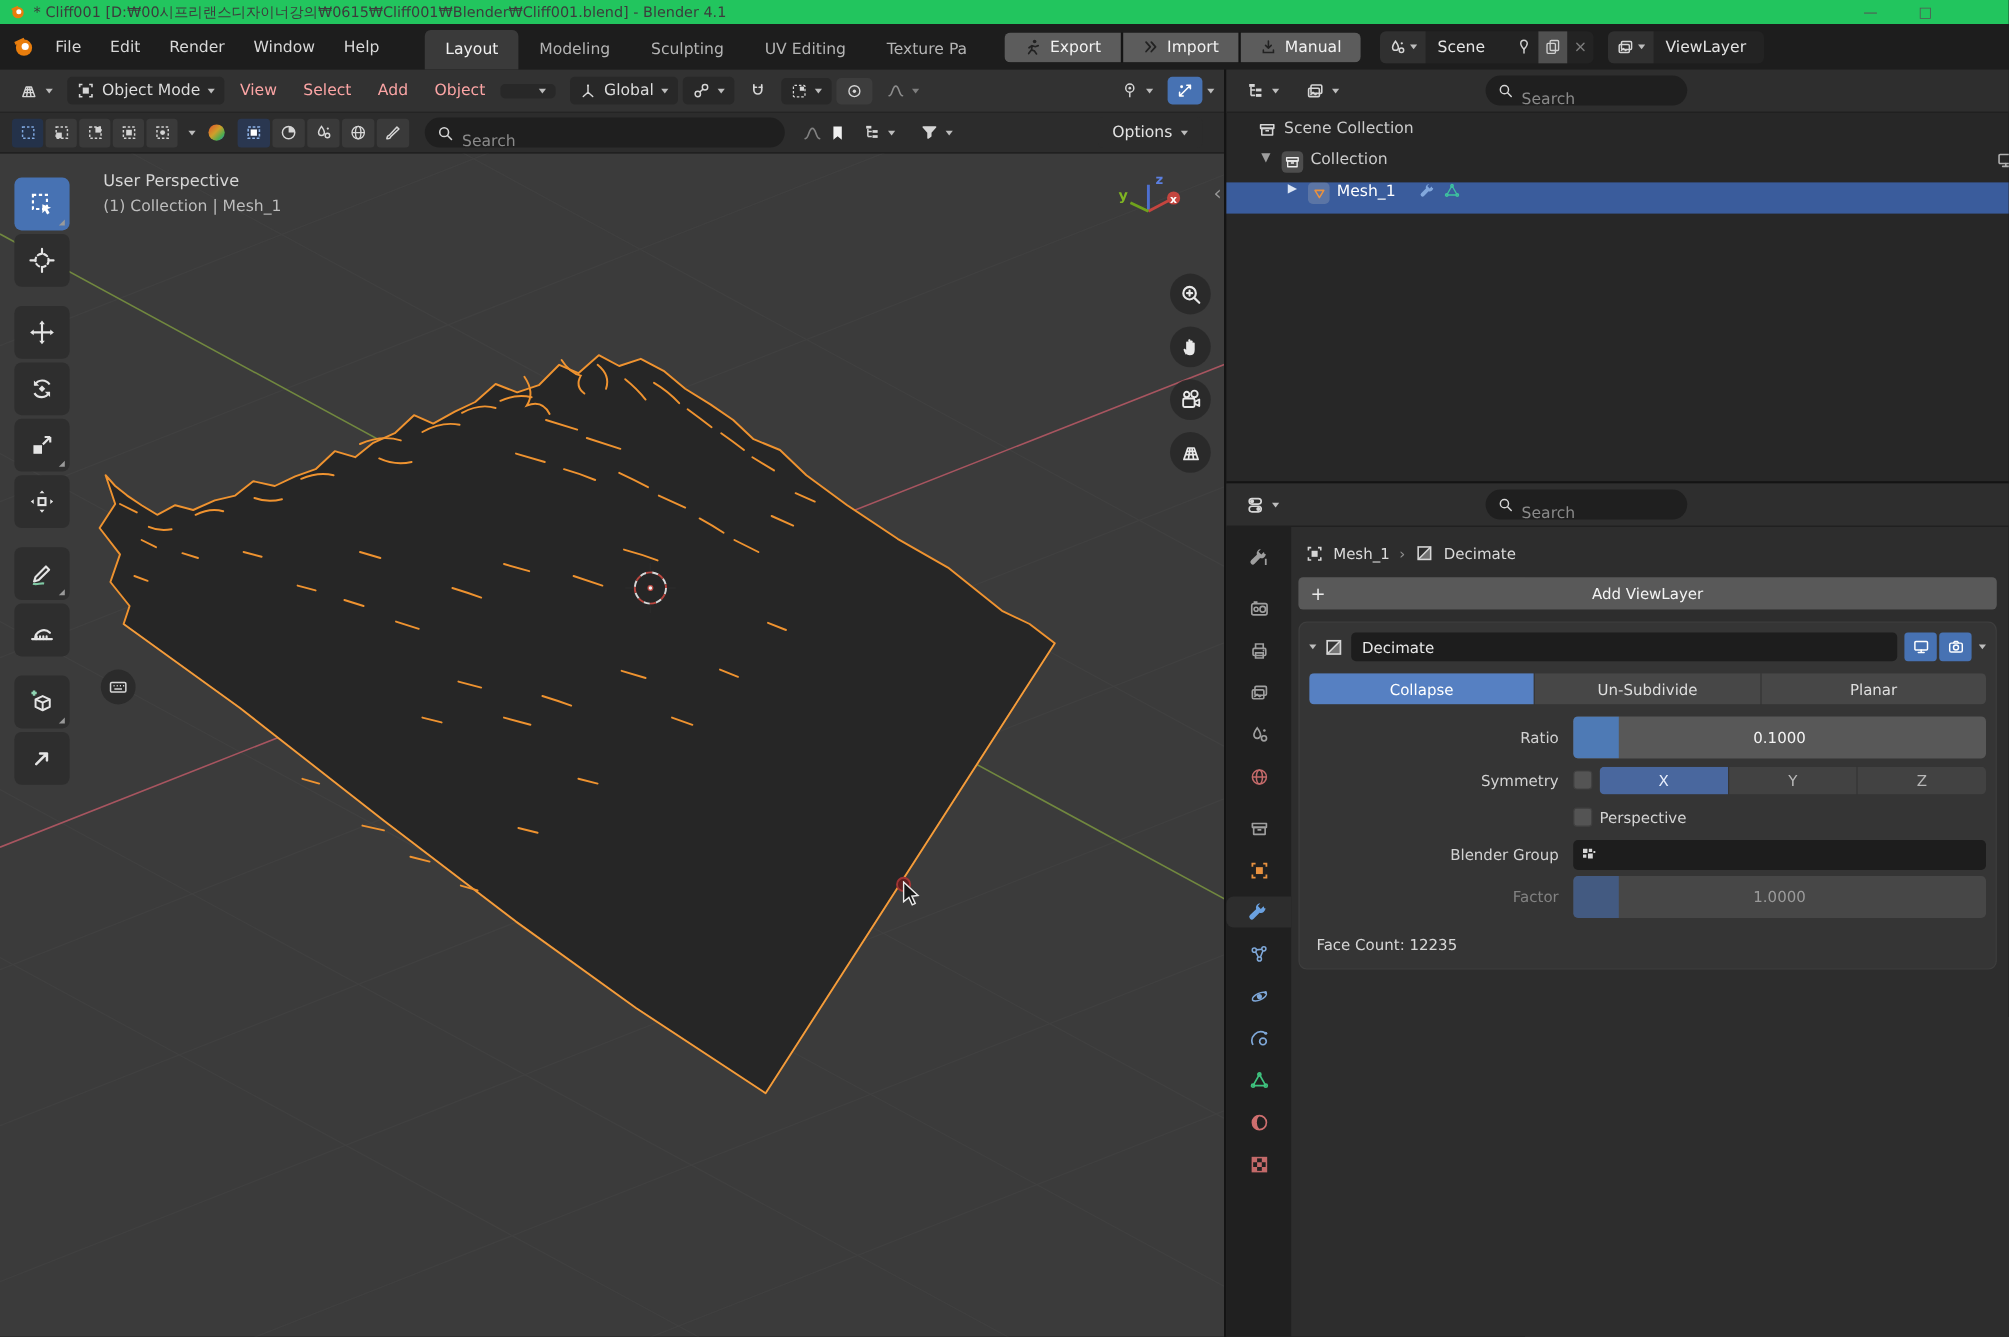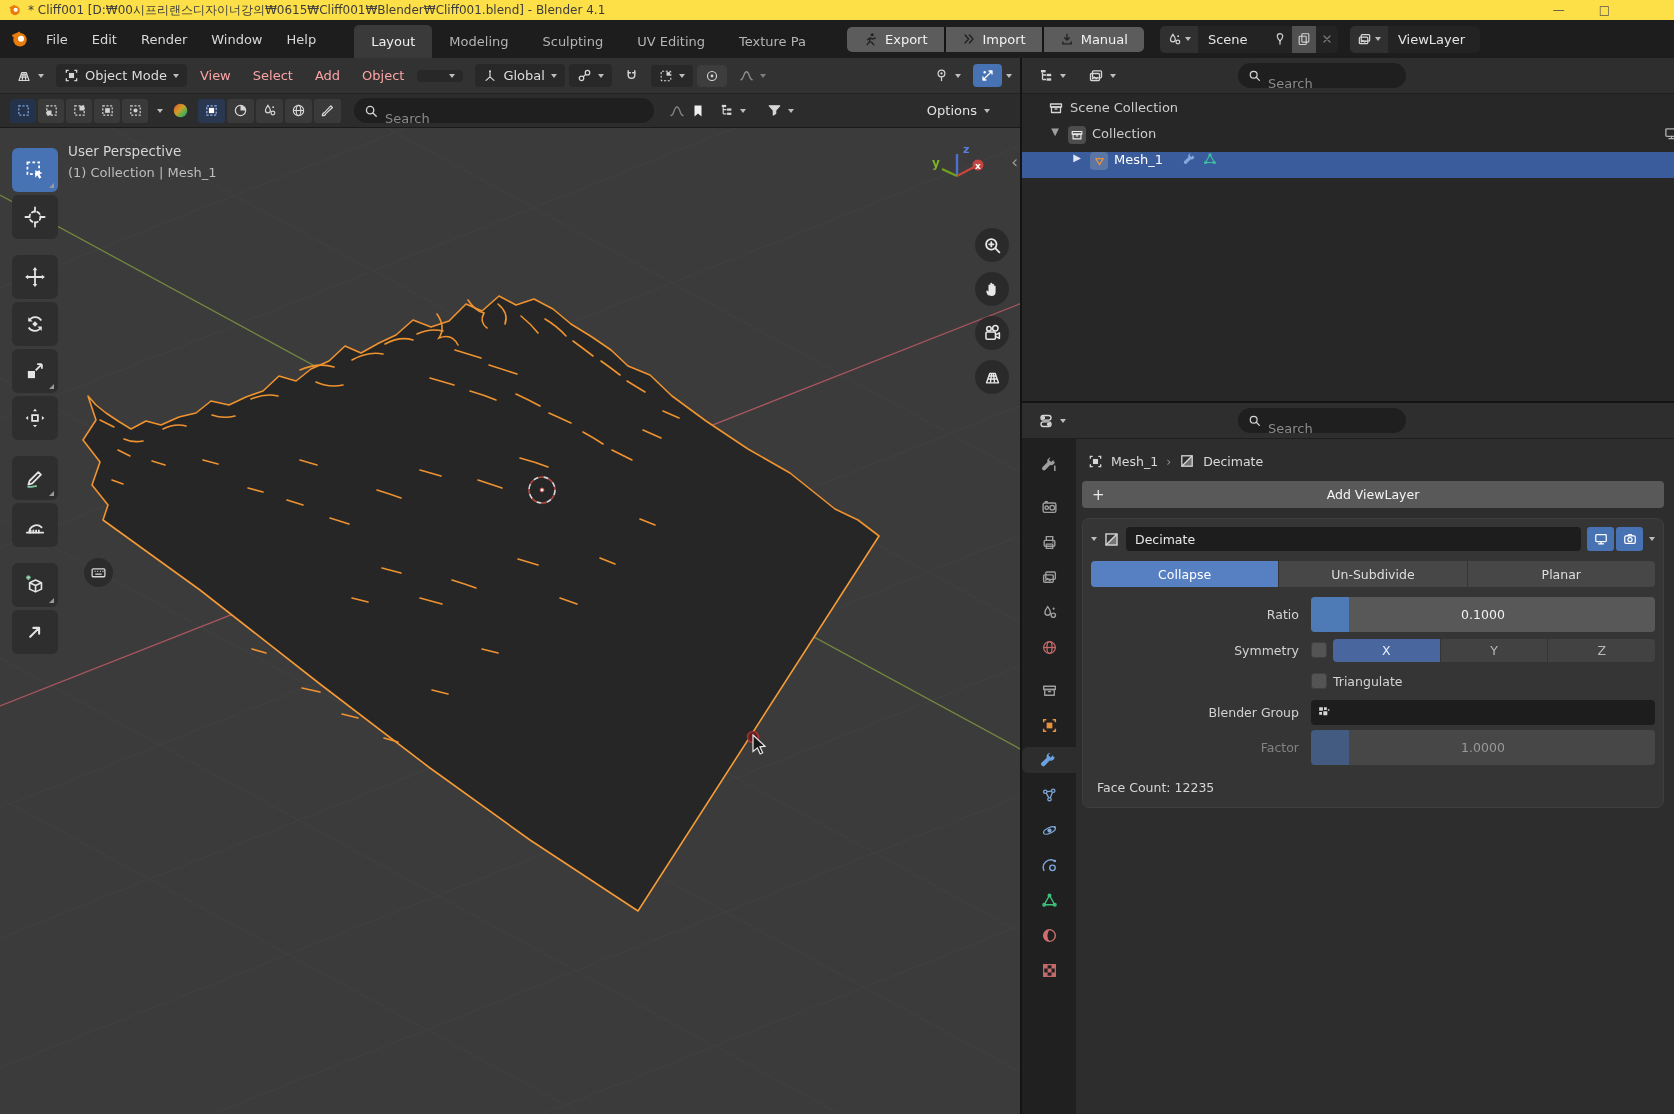--- a/index.html
+++ b/index.html
@@ -2,32 +2,32 @@
 <html><head>
 <meta charset="utf-8">
 <style>
   * { margin:0; padding:0; box-sizing:border-box; }
   html,body { width:1674px; height:1114px; overflow:hidden; background:#1d1d1d;
     font-family:"DejaVu Sans","Liberation Sans",sans-serif; font-size:13px; color:#d4d4d4;
     -webkit-font-smoothing:antialiased; }
   .app { width:1674px; height:1114px; display:flex; flex-direction:column; }
 
   
-  .titlebar { height:20px; background:#fde047; color:#3c3c3c; display:flex; align-items:center;
+  .titlebar { height:20px; background:#22c55e; color:#3c3c3c; display:flex; align-items:center;
     padding:0 8px; font-size:12px; flex:none; }
   .titlebar .logo { margin-right:6px; }
   .titlebar .win-btns { margin-left:auto; display:flex; gap:34px; padding-right:56px; color:#555; font-size:12px; }
 
   
   .topbar { height:38px; background:#1d1d1d; display:flex; align-items:center; padding:0 6px; flex:none; }
   .topbar .menu { padding:0 12px; color:#d8d8d8; cursor:default; }
   .tabs { display:flex; align-items:flex-end; height:38px; margin-left:26px; }
   .tab { padding:9px 17px; color:#b4b4b4; border-radius:5px 5px 0 0; }
   .tab.active { background:#3a3a3a; color:#f0f0f0; }
-  .quickgrp { display:flex; margin-left:24px; border-radius:5px; overflow:hidden; gap:2px; background:#141414; }
+  .quickgrp { display:flex; margin-left:14px; border-radius:5px; overflow:hidden; gap:2px; background:#141414; }
   .quickbtn { background:#5c5c5c; color:#f2f2f2; display:flex; align-items:center; gap:7px; padding:5px 16px; }
   .quickbtn svg { color:#222; }
   .selgrp { display:flex; align-items:center; background:#232323; border-radius:5px; margin-left:16px; height:27px; overflow:hidden; }
   .selgrp .iconseg { background:#303030; height:100%; display:flex; align-items:center; gap:3px; padding:0 7px; }
   .selgrp .txt { padding:0 10px; color:#e4e4e4; min-width:70px; }
   .selgrp .mini { padding:0 5px; color:#cfcfcf; display:flex; align-items:center; }
   .selgrp .mini.lite { background:#505050; height:100%; }
   .selgrp .mini.dim { color:#7c7c7c; }
 
   
@@ -50,21 +50,21 @@
   .fgrp { display:flex; gap:2px; margin-left:4px; }
   .fbtn { width:27px; height:24px; background:#3a3a3a; border-radius:3px; display:flex; align-items:center; justify-content:center; color:#d6d6d6; }
   .fbtn.active { background:#2a3750; }
   .search { display:flex; align-items:center; gap:7px; background:#1f1f1f; border-radius:13px; height:25px; padding:0 10px; }
   .search input { background:transparent; border:none; outline:none; color:#cfcfcf; font-size:13px; width:100%; font-family:inherit;margin-top:16px; }
   .search input::placeholder { color:#8a8a8a; }
   .optionsbtn { margin-left:auto; margin-right:8px; display:flex; align-items:center; gap:7px; background:#2c2c2c; padding:5px 12px; border-radius:4px; color:#e2e2e2; }
 
   
   .viewport { flex:1; position:relative; background:#3b3b3b; overflow:hidden; }
-  .vp-overlay-text { position:absolute; left:68px; top:12px; line-height:22px; pointer-events:none; }
+  .vp-overlay-text { position:absolute; left:86px; top:12px; line-height:22px; pointer-events:none; }
   .vp-overlay-text .l1 { color:#d6d6d6; font-size:13.5px; }
   .vp-overlay-text .l2 { color:#bdbdbd; font-size:13px; }
   .toolbar { position:absolute; left:12px; top:20px; display:flex; flex-direction:column; gap:3px; }
   .tgap { height:10px; }
   .tbtn { width:46px; height:44px; background:#2e2e2e; border-radius:6px; display:flex; align-items:center; justify-content:center; color:#e4e4e4; position:relative; }
   .tbtn.active { background:#4772b3; color:#fff; }
   .tbtn.exp::after { content:""; position:absolute; right:4px; bottom:4px; border-left:5px solid transparent; border-bottom:5px solid #9a9a9a; }
   .floatbtn { position:absolute; left:84px; top:430px; width:29px; height:29px; border-radius:50%; background:#2b2b2b; display:flex; align-items:center; justify-content:center; color:#d8d8d8; }
   .navcol { position:absolute; right:11px; top:100px; display:flex; flex-direction:column; gap:10px; }
   .navbtn { width:34px; height:34px; border-radius:50%; background:rgba(40,40,40,.85); display:flex; align-items:center; justify-content:center; color:#e8e8e8; }
@@ -1147,21 +1147,21 @@
                     <span class="axseg">Y</span>
                     <span class="axseg">Z</span>
                   </span>
                 </span>
               </div>
 
               <div class="prow">
                 <span class="plabel"></span>
                 <span class="pwidget">
                   <span class="checkbox"></span>
-                  <span>Triangulate</span>
+                  <span>Perspective</span>
                 </span>
               </div>
 
               <div class="prow">
                 <span class="plabel">Blender Group</span>
                 <span class="pwidget">
                   <span class="vgfield">
                     <span class="icon">
                         <svg width="14" height="14" viewBox="0 0 16 16">
                           <use href="#i-vgroup"></use>

